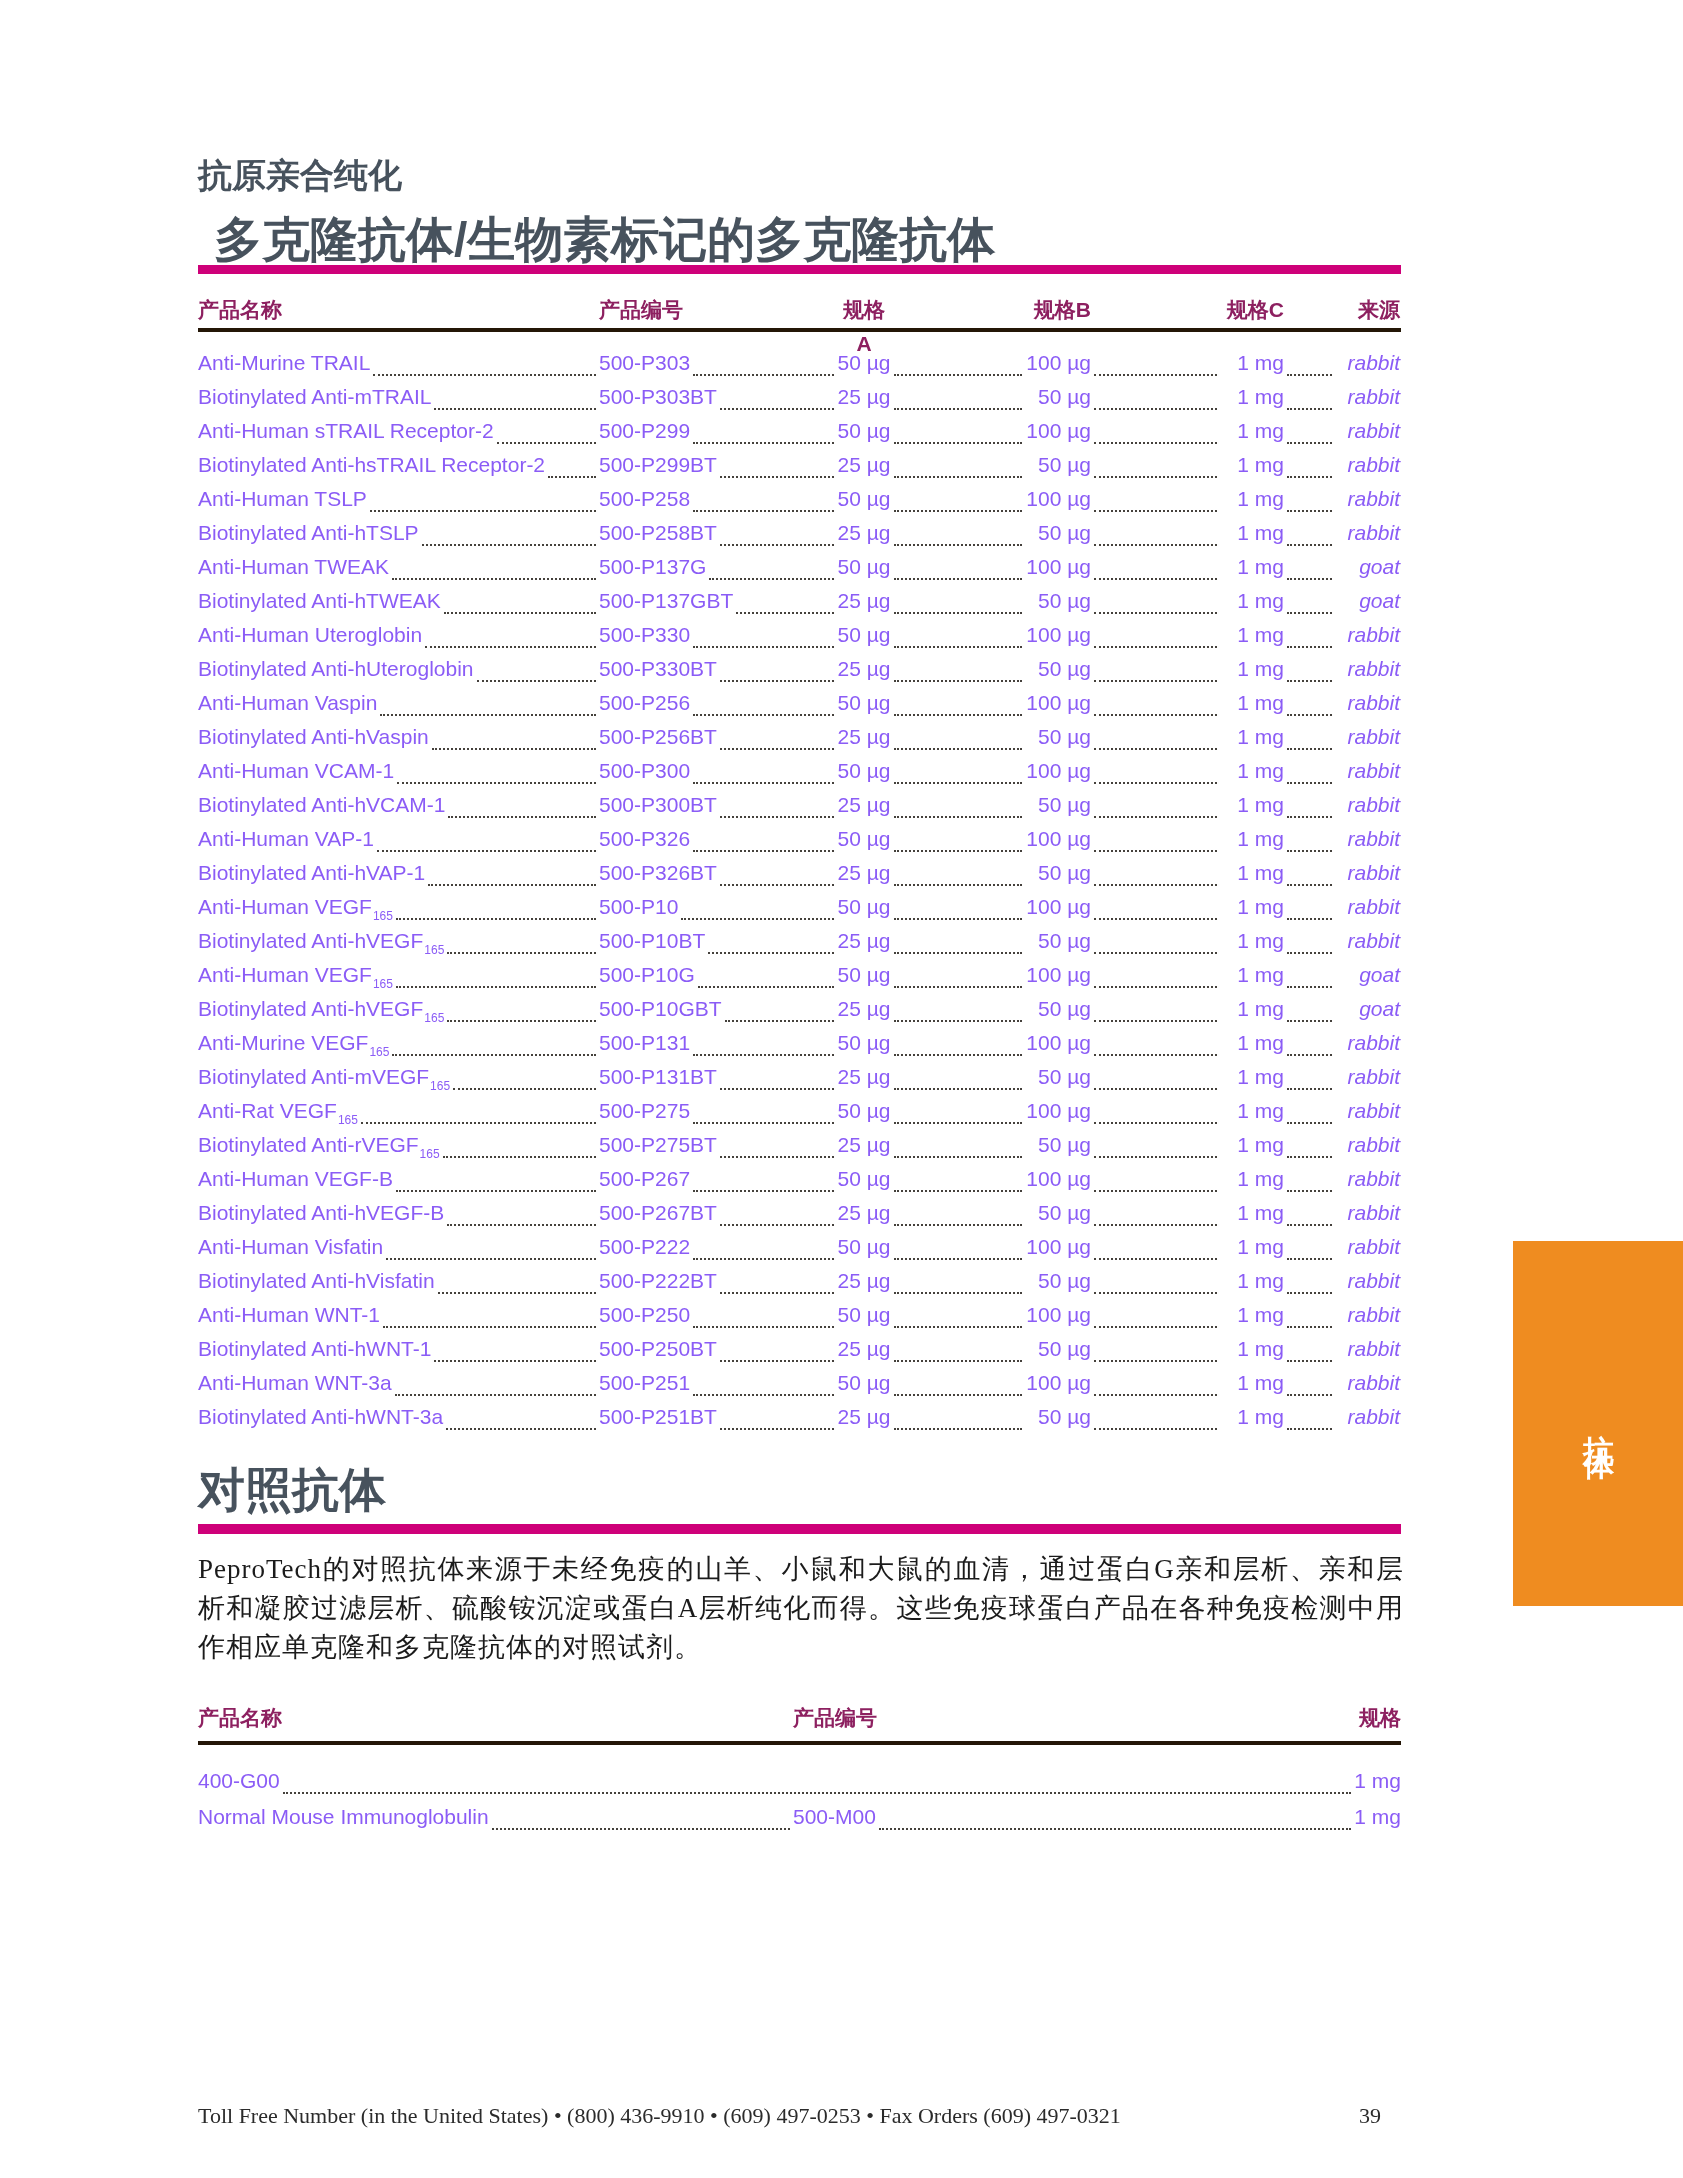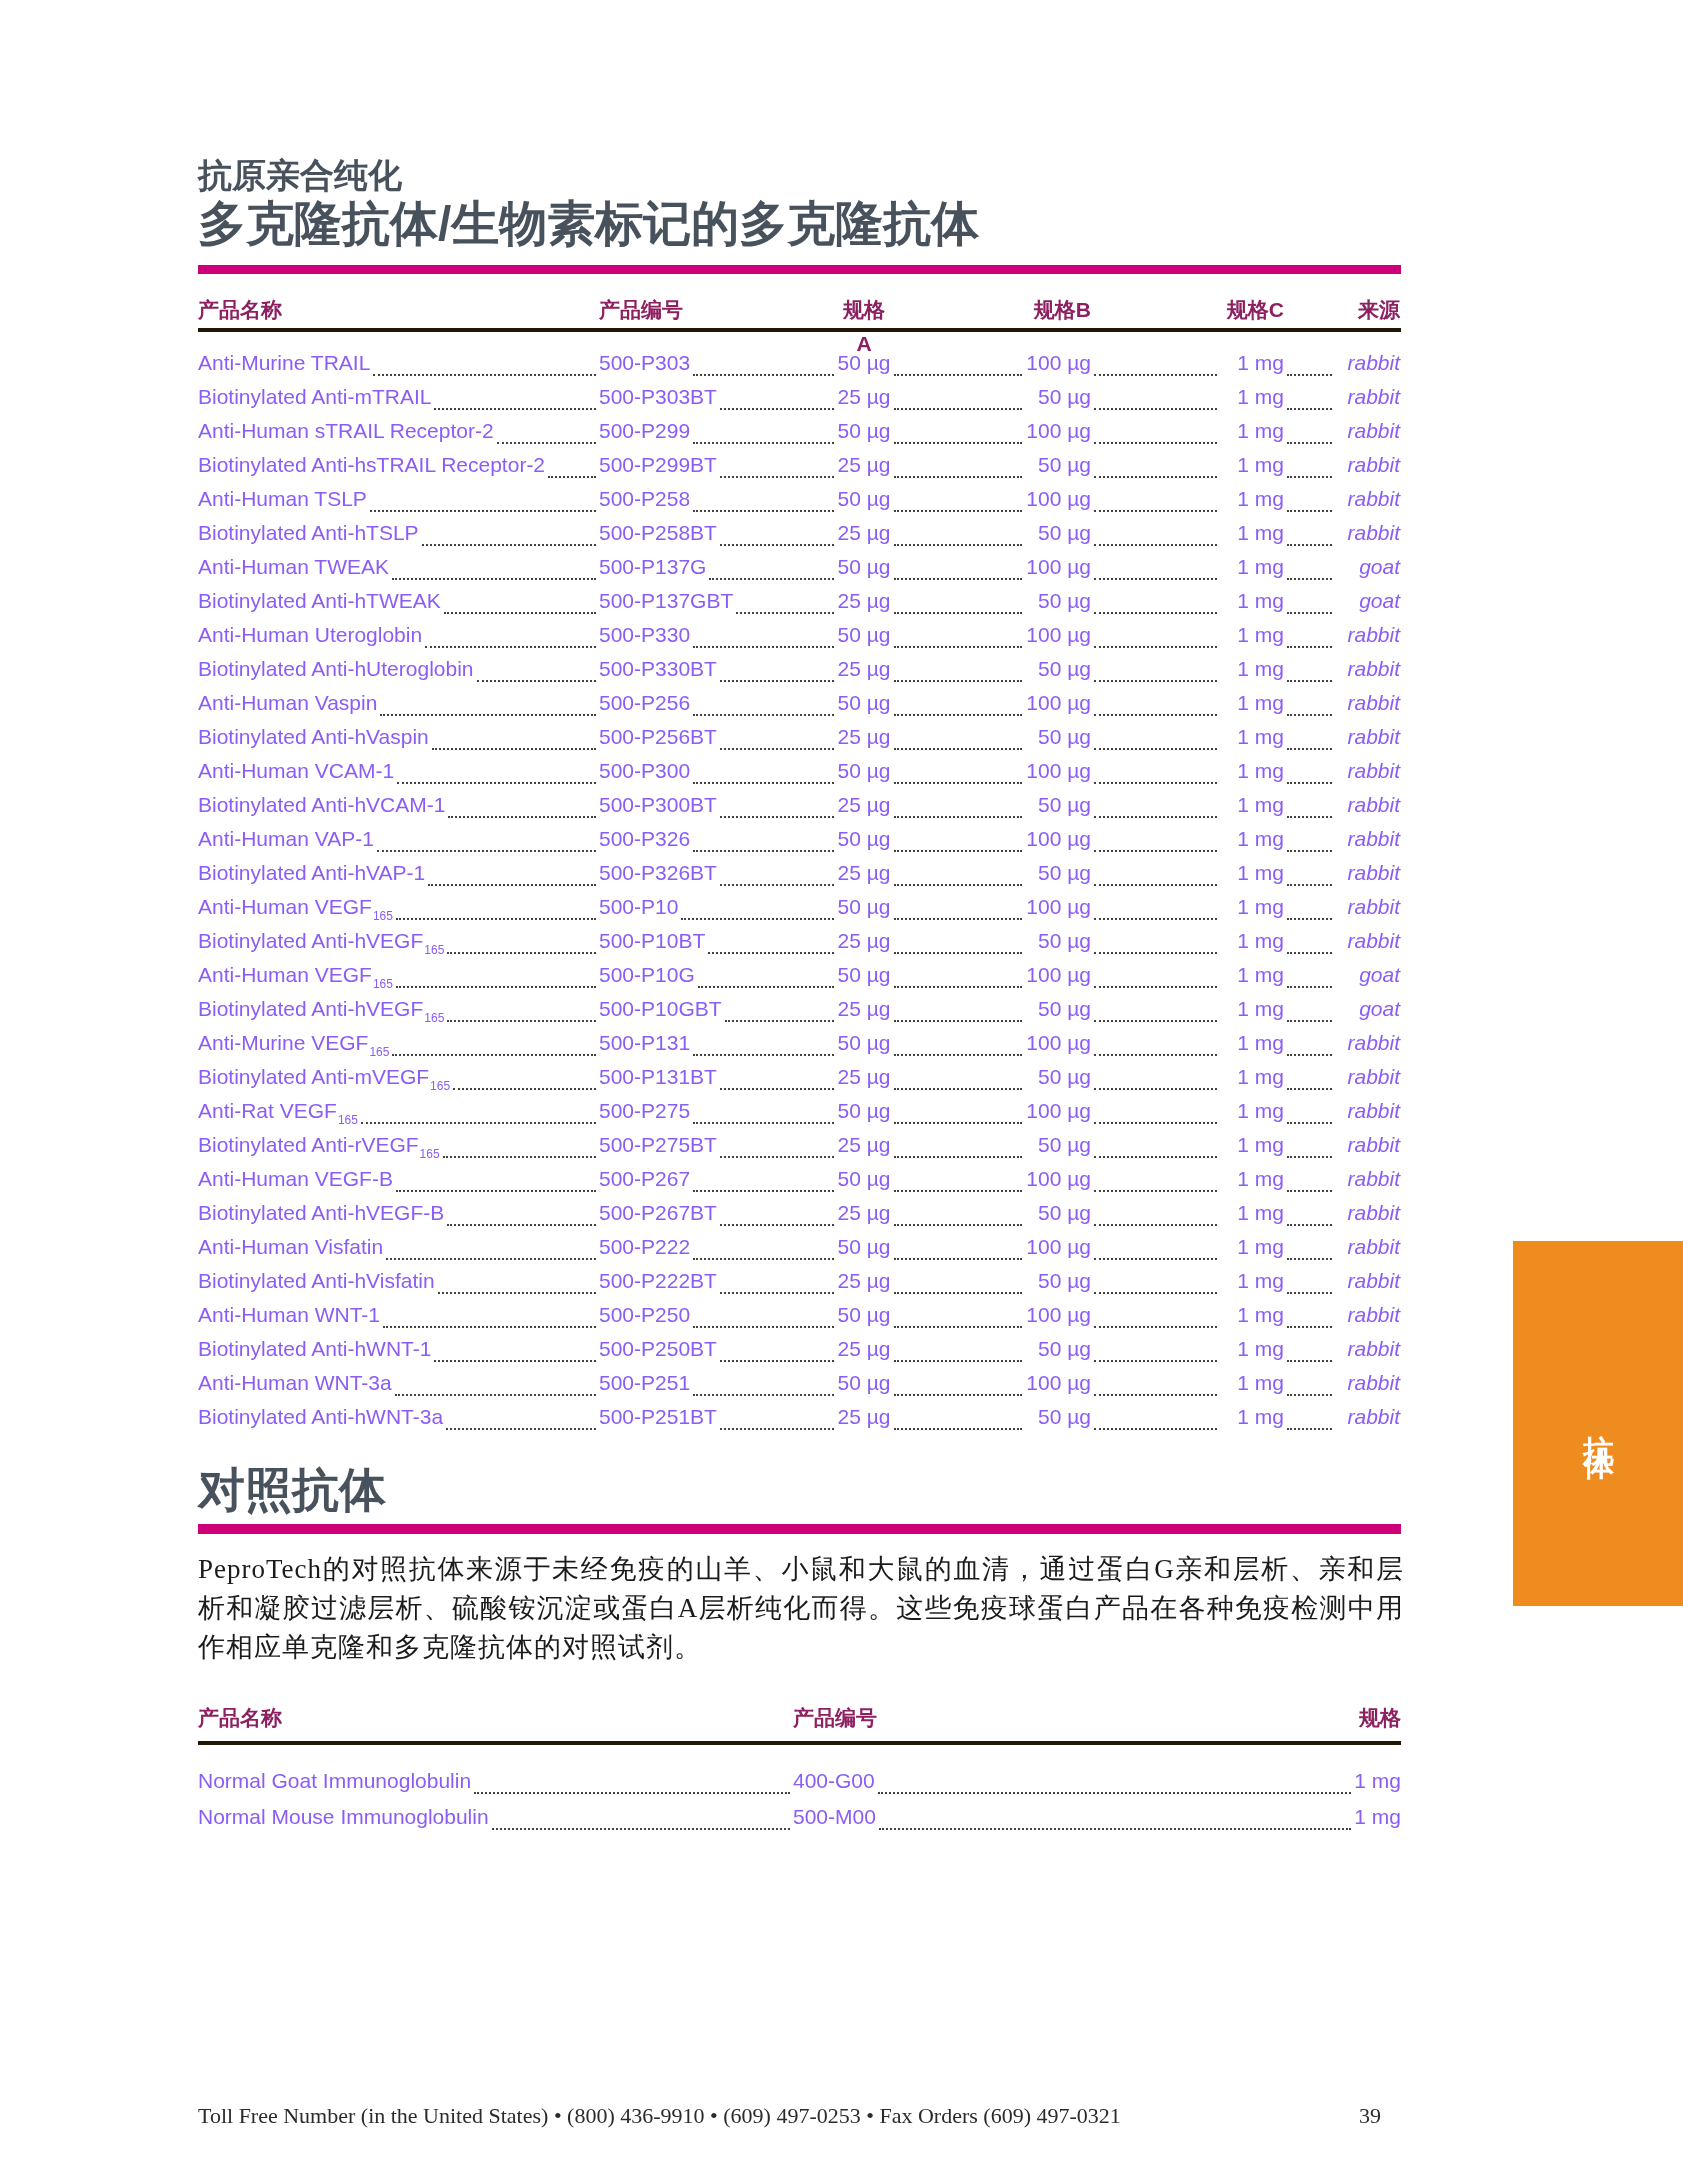--- a/index.html
+++ b/index.html
@@ -8,21 +8,21 @@
   .abs{position:absolute;}
 
   
   .catalog-title{top:75px;left:198px;width:1200px;text-align:right;
     font-family:"Liberation Sans",sans-serif;font-weight:400;font-size:42px;
     color:#a9b1b8;letter-spacing:0px;}
 
   
   .eyebrow{top:156px;left:198px;font-family:"Liberation Sans",sans-serif;
     font-weight:bold;font-size:34px;line-height:38px;color:#47525d;}
-  .main-title{top:196px;left:198px;margin:0;font-family:"Liberation Sans",sans-serif;
+  .main-title{top:196px;left:198px;margin:16px;font-family:"Liberation Sans",sans-serif;
     font-weight:bold;font-size:48px;line-height:55px;color:#47525d;}
   .section2-title{top:1463px;left:198px;margin:0;font-family:"Liberation Sans",sans-serif;
     font-weight:bold;font-size:47px;line-height:53px;color:#47525d;}
 
   
   .rule{left:198px;width:1203px;background:#ce0079;}
   .rule1{top:265px;height:9px;}
   .rule2{top:1524px;height:10px;}
   .darkline{left:198px;width:1203px;height:4px;background:#241607;}
   .darkline1{top:328px;}
@@ -849,24 +849,20 @@
 
   <div class="abs thead thead2">
     <div class="g-name">产品名称</div>
     <div class="g-rest">产品编号</div>
     <div>规格</div>
   </div>
   <div class="abs darkline darkline2"></div>
 
   <div class="abs" id="rows2">
       <div class="trow trow2">
-        <div class="cell g-name">
-          <span class="txt">Normal Goat Immunoglobulin</span>
-          <i class="ldr"></i>
-        </div>
         <div class="cell g-rest">
           <span class="txt">400-G00</span>
           <i class="ldr"></i>
           <span class="g-size">1 mg</span>
         </div>
       </div>
       <div class="trow trow2">
         <div class="cell g-name">
           <span class="txt">Normal Mouse Immunoglobulin</span>
           <i class="ldr"></i>

